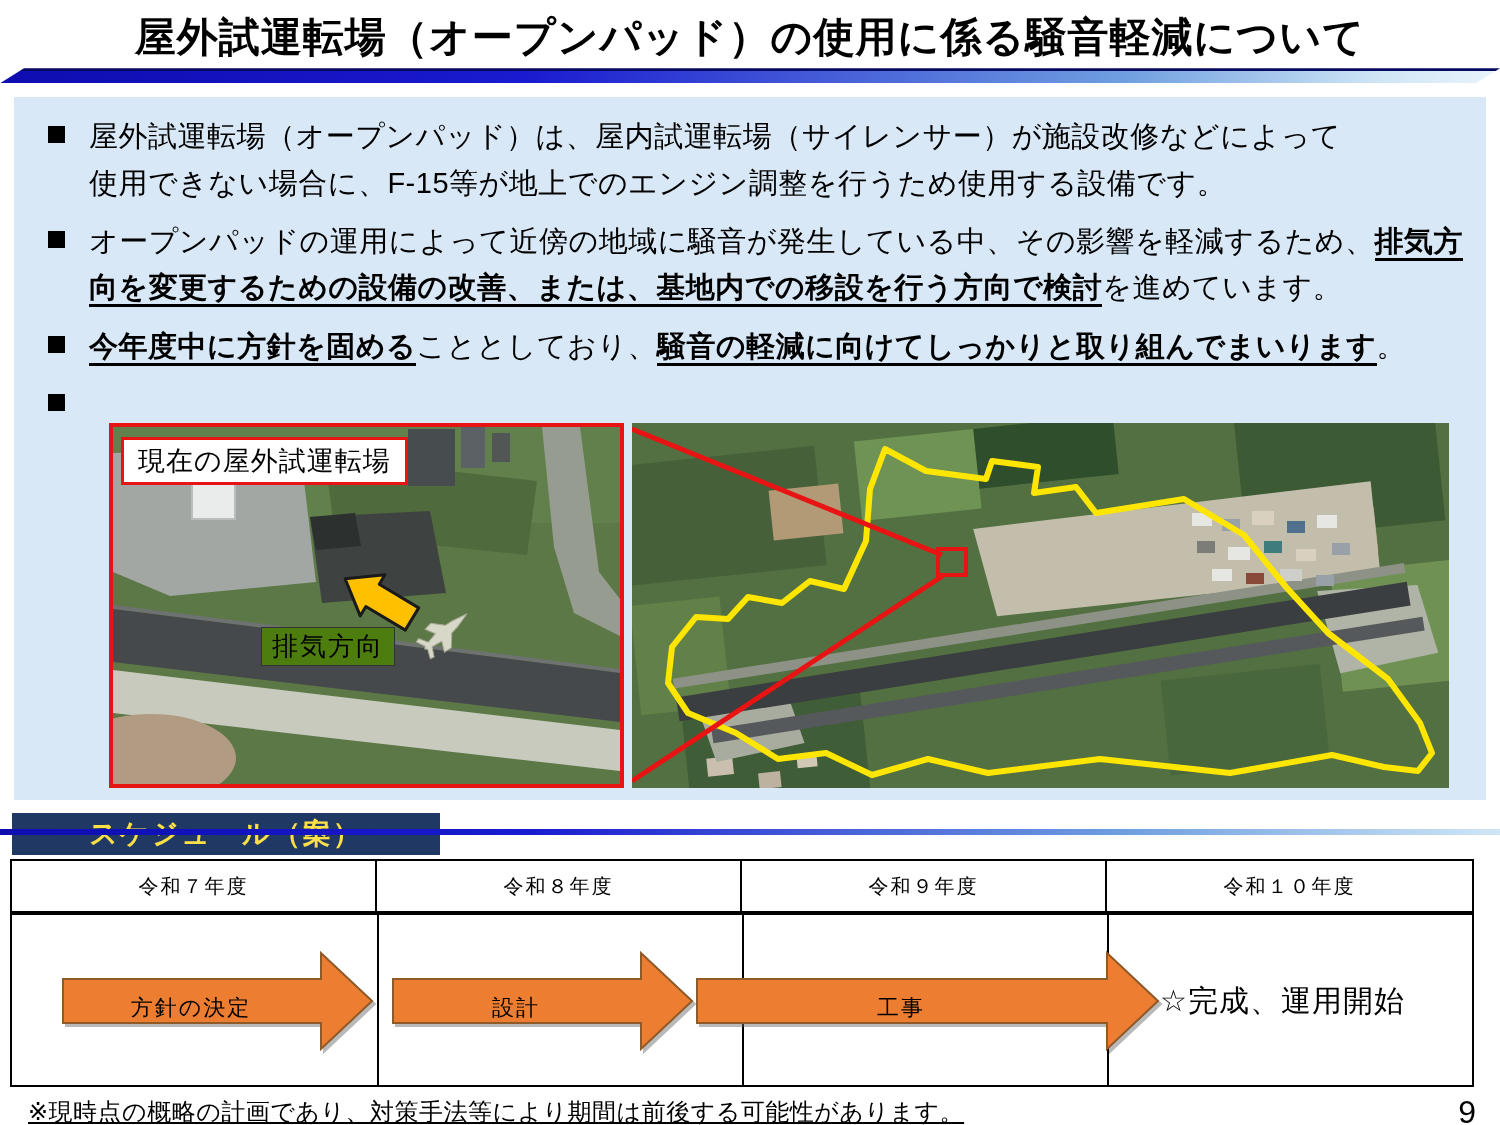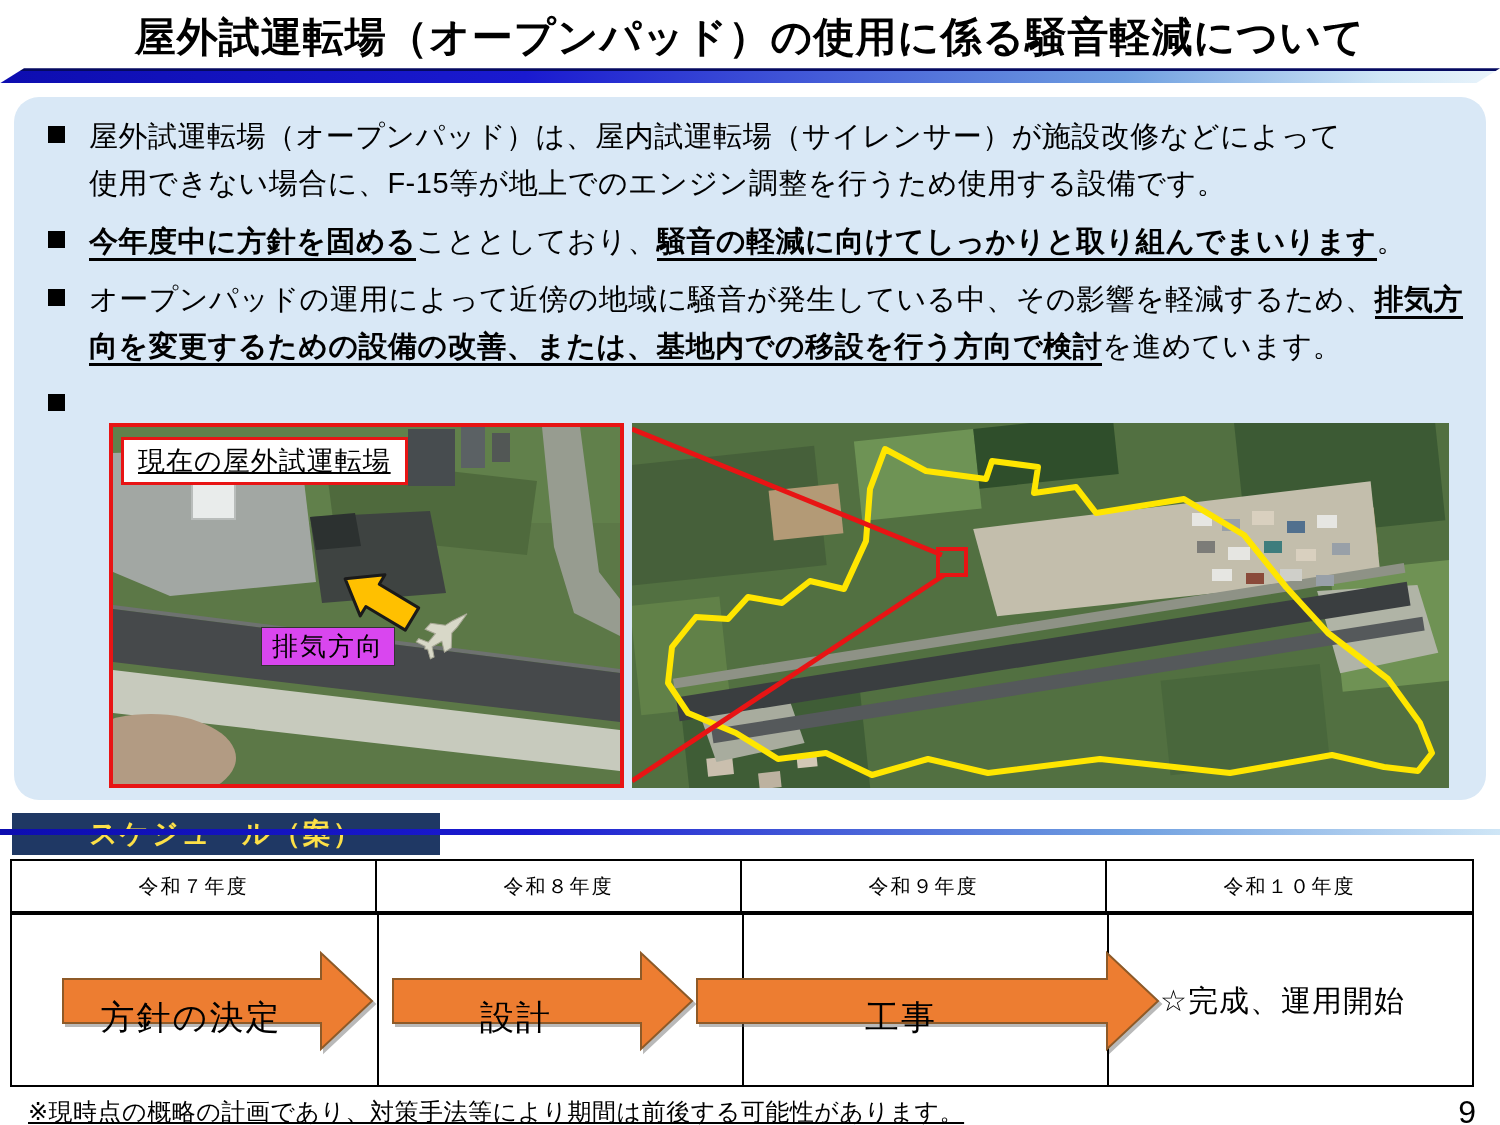--- a/index.html
+++ b/index.html
@@ -18,52 +18,52 @@
 
   
   .page-title{text-align:center;font-size:41px;font-weight:bold;letter-spacing:1px;line-height:1.25;}
   .title-divider{height:15px;margin-top:5px;
     background:linear-gradient(to right,#0d0db0 0%,#1a1ad0 35%,#6f9fe0 75%,#cfe6f6 92%,#eaf4fb 100%);
     border-top:3px solid #050a60;
     clip-path:polygon(1.6% 0,100% 0,98.4% 100%,0 100%);}
 
   
   .info-panel{margin:14px 14px 0 14px;height:703px;background:var(--panel-blue);
-    padding:16px 20px 0 18px;overflow:hidden;border-radius:25px;}
+    padding:16px 20px 0 18px;overflow:hidden;}
   .bullet{display:flex;align-items:flex-start;margin-bottom:12px;}
   .sq{flex:0 0 17px;width:17px;height:17px;background:#000;margin:13px 24px 0 16px;}
   .btext{font-size:29px;line-height:1.6;letter-spacing:.5px;}
   .emph{font-weight:bold;border-bottom:3px solid #000;padding-bottom:1px;}
 
   
   .figures{display:flex;gap:8px;margin-left:77px;margin-top:2px;}
   figure{position:relative;}
   .sat-left{width:515px;height:365px;border:4px solid var(--callout-red);background:#5c7847;}
   .sat-right{width:817px;height:365px;background:#527041;}
   .sat-left svg,.sat-right svg{display:block;width:100%;height:100%;}
   .caption-box{position:absolute;top:10px;left:8px;background:#fff;border:3px solid var(--callout-red);
-    padding:3px 14px;font-size:27px;letter-spacing:1px;text-decoration:underline;}
-  .exhaust-label{position:absolute;left:148px;top:200px;background:#d946ef;border:1px solid #333;
+    padding:3px 14px;font-size:27px;letter-spacing:1px;}
+  .exhaust-label{position:absolute;left:148px;top:200px;background:#4d7c0f;border:1px solid #333;
     padding:1px 10px;font-size:26px;letter-spacing:2px;}
 
   
   .schedule-heading{margin:13px 0 0 12px;width:428px;height:42px;background:var(--accent-navy);
     color:#fde047;font-size:28px;font-weight:bold;display:flex;align-items:center;justify-content:center;
     letter-spacing:2px;}
   .sch-table{margin:4px 26px 0 10px;}
   .sch-head{display:grid;grid-template-columns:repeat(4,1fr);border:2px solid #000;border-bottom:4px solid #000;}
   .sch-head .cell{height:50px;display:flex;align-items:center;justify-content:center;
     font-size:20px;letter-spacing:2px;border-right:2px solid #000;}
   .sch-head .cell:last-child{border-right:none;}
   .sch-body{position:relative;height:172px;border:2px solid #000;border-top:none;background:#fff;}
   .vline{position:absolute;top:0;bottom:0;width:2px;background:#000;}
   .arrow{position:absolute;top:34px;height:104px;}
   .arrow svg{display:block;filter:drop-shadow(3px 3px 0 rgba(100,100,100,.45));}
-  .arrow .alabel{position:absolute;left:0;top:46px;height:46px;display:flex;align-items:center;
-    justify-content:center;font-size:34px;letter-spacing:2px;}
+  .arrow .alabel{position:absolute;left:0;top:36px;height:46px;display:flex;align-items:center;
+    justify-content:center;font-size:22px;letter-spacing:2px;}
   .completion{position:absolute;left:1148px;top:0;height:172px;display:flex;align-items:center;
     font-size:30px;letter-spacing:1px;}
 
   
   .footer-row{display:flex;justify-content:space-between;align-items:flex-start;margin-top:9px;text-decoration:underline;}
   .note{font-size:24px;margin-left:28px;letter-spacing:.5px;}
   .pageno{font-size:32px;margin-right:24px;line-height:1;}
   .bottom-divider{position:absolute;left:0;right:0;bottom:0;height:6px;
     background:linear-gradient(to right,#0d0db0 0%,#1a1ad0 35%,#6f9fe0 75%,#cfe6f6 100%);}
 </style>
@@ -77,26 +77,26 @@
 
   <section class="info-panel">
 
     <div class="bullet">
       <span class="sq"></span>
       <p class="btext"><span>屋外試運転場（オープンパッド）は、屋内試運転場（サイレンサー）が施設改修などによって</span><br><span>使用できない場合に、F-15等が地上でのエンジン調整を行うため使用する設備です。</span></p>
     </div>
 
     <div class="bullet">
       <span class="sq"></span>
+      <p class="btext"><span>オープンパッドの運用によって近傍の地域に騒音が発生している中、その影響を軽減するため、</span><span class="emph">排気方向を変更するための設備の改善、または、基地内での移設を行う方向で検討</span><span>を進めています。</span></p>
+    </div>
+
+    <div class="bullet">
+      <span class="sq"></span>
       <p class="btext"><span class="emph">今年度中に方針を固める</span><span>こととしており、</span><span class="emph">騒音の軽減に向けてしっかりと取り組んでまいります</span><span>。</span></p>
-    </div>
-
-    <div class="bullet">
-      <span class="sq"></span>
-      <p class="btext"><span>オープンパッドの運用によって近傍の地域に騒音が発生している中、その影響を軽減するため、</span><span class="emph">排気方向を変更するための設備の改善、または、基地内での移設を行う方向で検討</span><span>を進めています。</span></p>
     </div>
 
     <div class="bullet">
       <span class="sq"></span>
     </div>
 
     <div class="figures">
 
       <figure class="sat-left">
         <svg viewBox="0 0 507 357" preserveAspectRatio="none">

